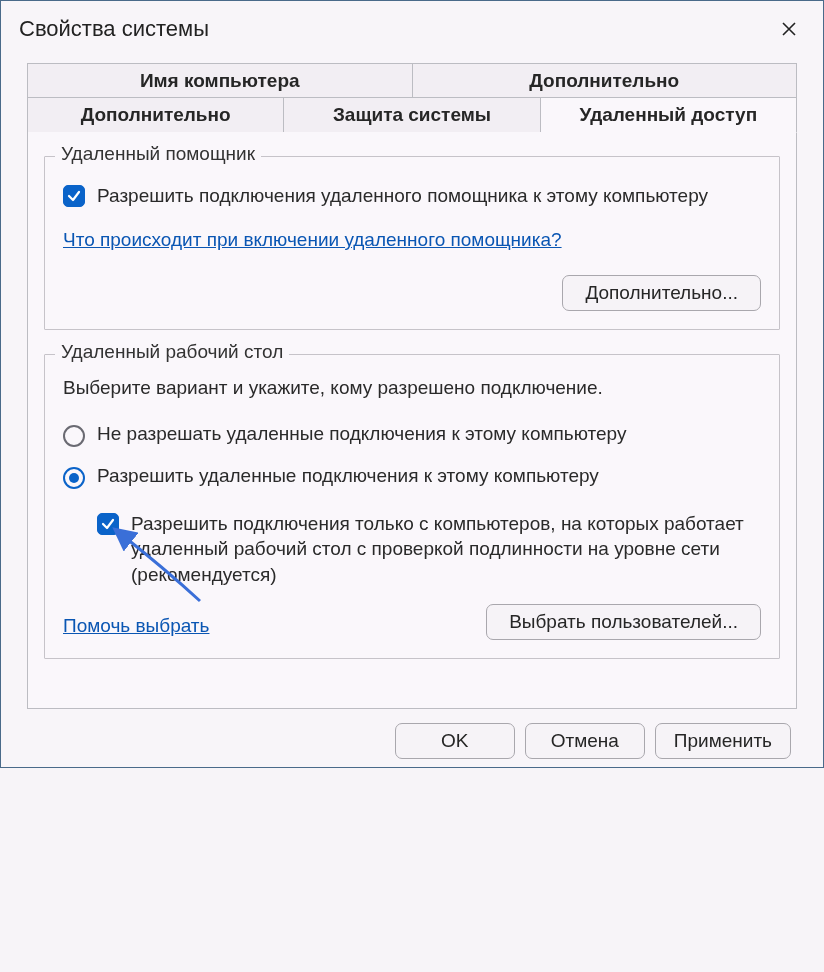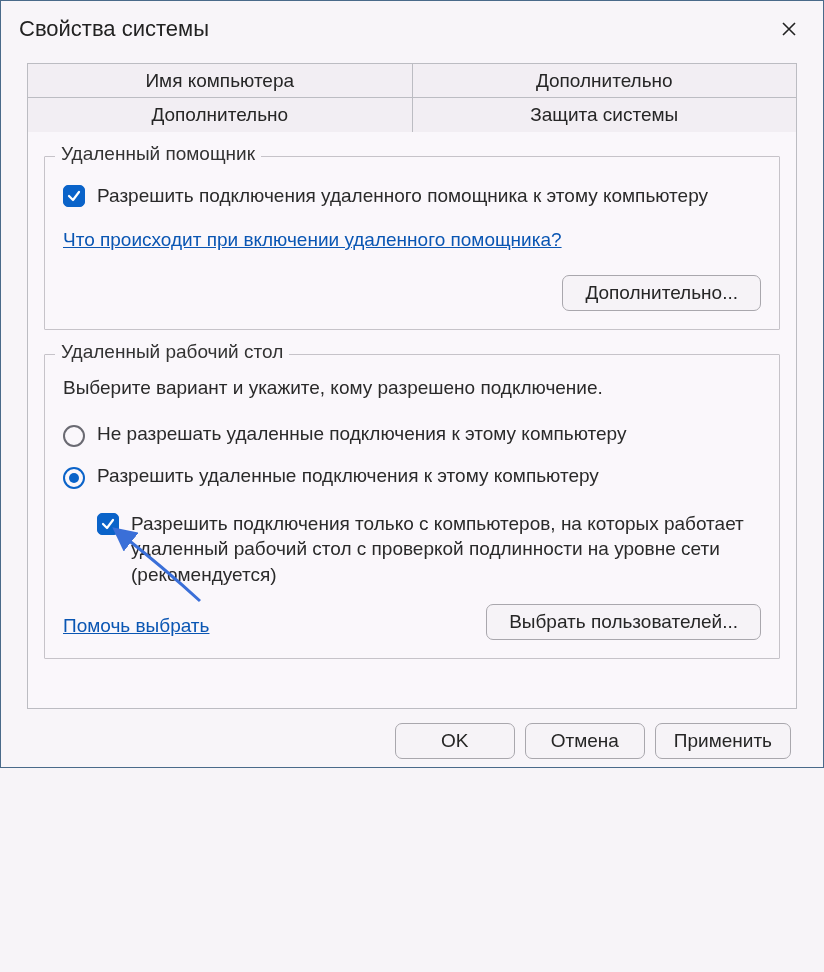--- a/index.html
+++ b/index.html
@@ -44,20 +44,21 @@
     display: flex;
     flex-direction: column;
   }
   
   .tabstrip {
     display: flex;
     flex-direction: column;
   }
   .tabrow {
     display: flex;
+    font-weight: bold;
   }
   .tab {
     flex: 1;
     text-align: center;
     padding: 6px 8px;
     border: 1px solid #bcbcc2;
     background: #f2eef3;
     font-size: 19px;
     color: #262626;
     cursor: default;
@@ -230,20 +231,21 @@
   <div class="content">
 
     <div class="tabstrip">
       <div class="tabrow top">
         <div class="tab"><span>Имя компьютера</span></div>
         <div class="tab"><span>Дополнительно</span></div>
       </div>
       <div class="tabrow bottom">
         <div class="tab"><span>Дополнительно</span></div>
         <div class="tab"><span>Защита системы</span></div>
+        <div class="tab active"><span>Удаленный доступ</span></div>
       </div>
     </div>
 
     <div class="tabpanel">
 
       <div class="groupbox">
         <div class="legend">Удаленный помощник</div>
 
         <div class="check-row">
           <div class="checkbox checked">

